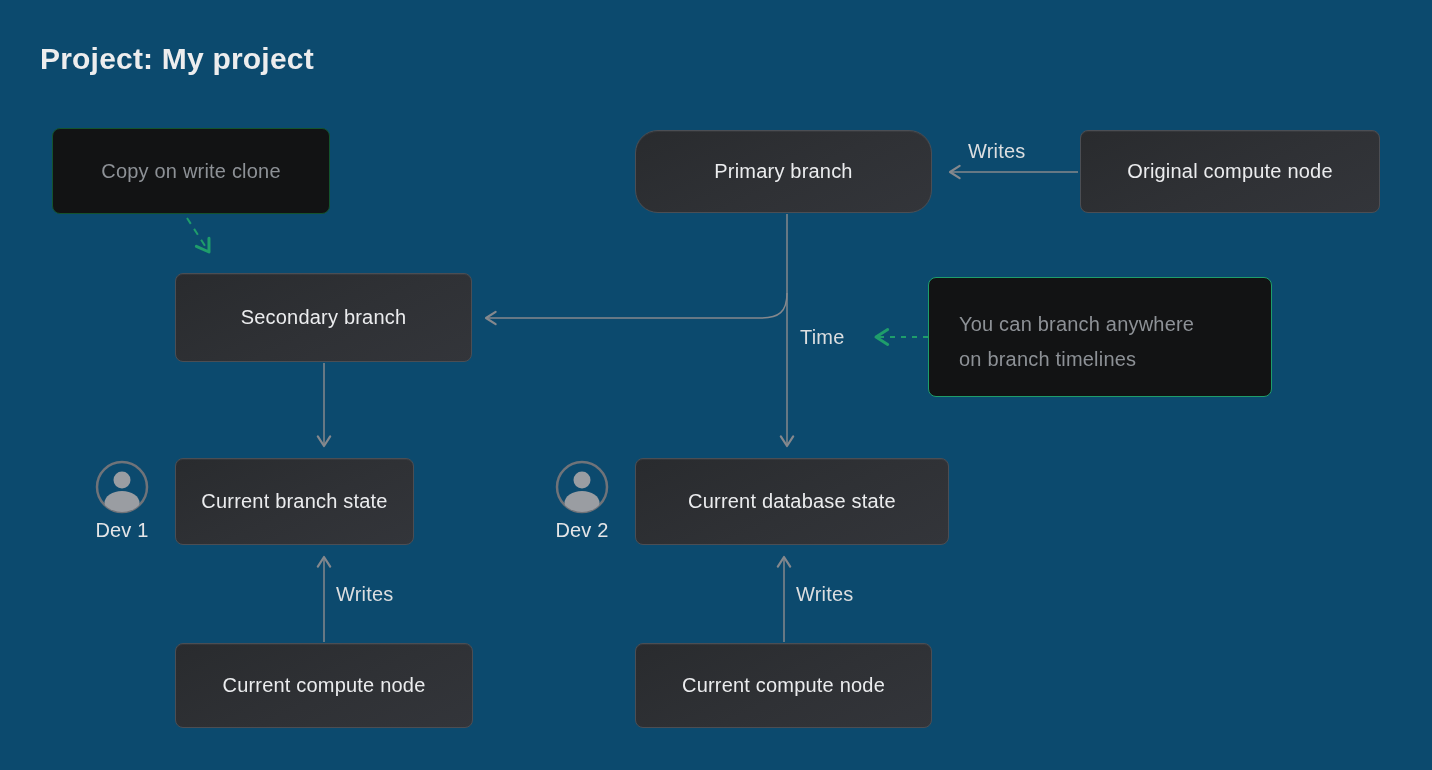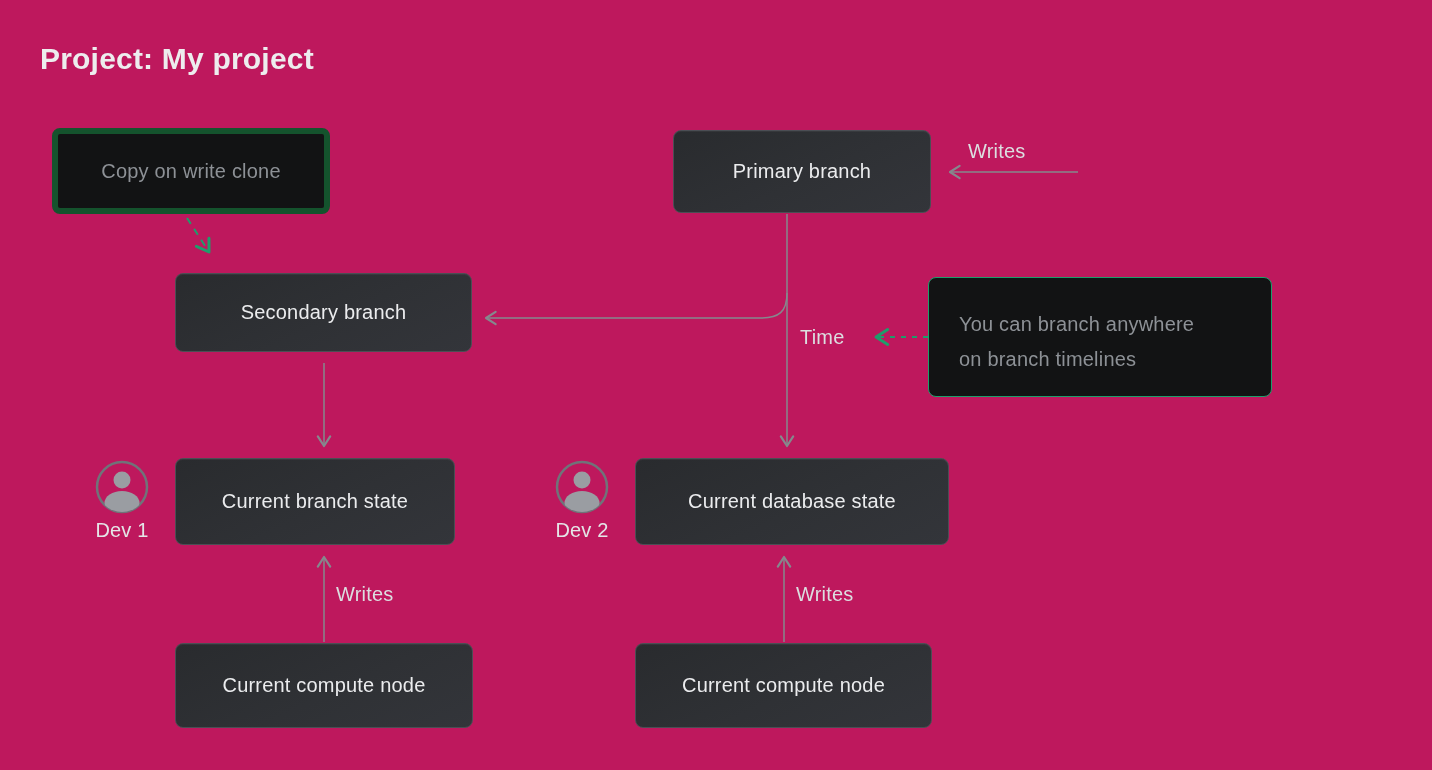--- a/index.html
+++ b/index.html
@@ -5,21 +5,21 @@
   html, body {
     margin: 0;
     padding: 0;
     background: #0a0b0c;
     font-family: "Liberation Sans", sans-serif;
   }
   .canvas {
     position: relative;
     width: 1432px;
     height: 770px;
-    background: #be185d;
+    background: #0c4a6e;
     overflow: hidden;
   }
   .page-title {
     position: absolute;
     left: 40px;
     top: 42px;
     font-size: 30px;
     font-weight: 600;
     letter-spacing: 0.2px;
     color: #ededee;
@@ -42,21 +42,21 @@
     background: linear-gradient(155deg, #292b2e 0%, #2f3135 55%, #33353a 100%);
     border: 1px solid #4b4e54;
     box-shadow: inset 0 1px 0 rgba(255,255,255,0.05);
     color: #ebecee;
     font-size: 20px;
     letter-spacing: 0.2px;
     white-space: nowrap;
   }
   .node.ghost {
     background: #121314;
-    border: 6px solid #14532d;
+    border: 1px solid #14532d;
     box-shadow: none;
     color: #8d9196;
   }
   .note {
     position: absolute;
     box-sizing: border-box;
     border-radius: 8px;
     background: #121314;
     border: 1px solid #1f9d6b;
     color: #8d9196;
@@ -117,31 +117,32 @@
 
     <path d="M784,642 V557" stroke="#85888d" stroke-width="1.5" marker-end="url(#chev-gray)"></path>
 
     <path d="M187,218 L209,252" stroke="#1f9d6b" stroke-width="2" stroke-dasharray="7 6" marker-end="url(#chev-green)"></path>
 
     <path d="M928,337 H876" stroke="#1f9d6b" stroke-width="2" stroke-dasharray="5 6" marker-end="url(#chev-green)"></path>
   </svg>
 
   <div class="node ghost" style="left:52px; top:128px; width:278px; height:86px;">Copy on write clone</div>
 
-  <div class="node" style="left:673px; top:130px; width:258px; height:83px;">Primary branch</div>
+  <div class="node" style="left:635px; top:130px; width:297px; height:83px;border-radius:23px;">Primary branch</div>
 
+  <div class="node" style="left:1080px; top:130px; width:300px; height:83px;">Original compute node</div>
 
-  <div class="node" style="left:175px; top:273px; width:297px; height:79px;">Secondary branch</div>
+  <div class="node" style="left:175px; top:273px; width:297px; height:89px;">Secondary branch</div>
 
   <div class="note" style="left:928px; top:277px; width:344px; height:120px;">
     <div>You can branch anywhere</div>
     <div>on branch timelines</div>
   </div>
 
-  <div class="node" style="left:175px; top:458px; width:280px; height:87px;">Current branch state</div>
+  <div class="node" style="left:175px; top:458px; width:239px; height:87px;">Current branch state</div>
 
   <div class="node" style="left:635px; top:458px; width:314px; height:87px;">Current database state</div>
 
   <div class="node" style="left:175px; top:643px; width:298px; height:85px;">Current compute node</div>
 
   <div class="node" style="left:635px; top:643px; width:297px; height:85px;">Current compute node</div>
 
   <div class="edge-label" style="left:968px; top:140px;">Writes</div>
 
   <div class="edge-label" style="left:800px; top:310px;margin-top:16px;">Time</div>

